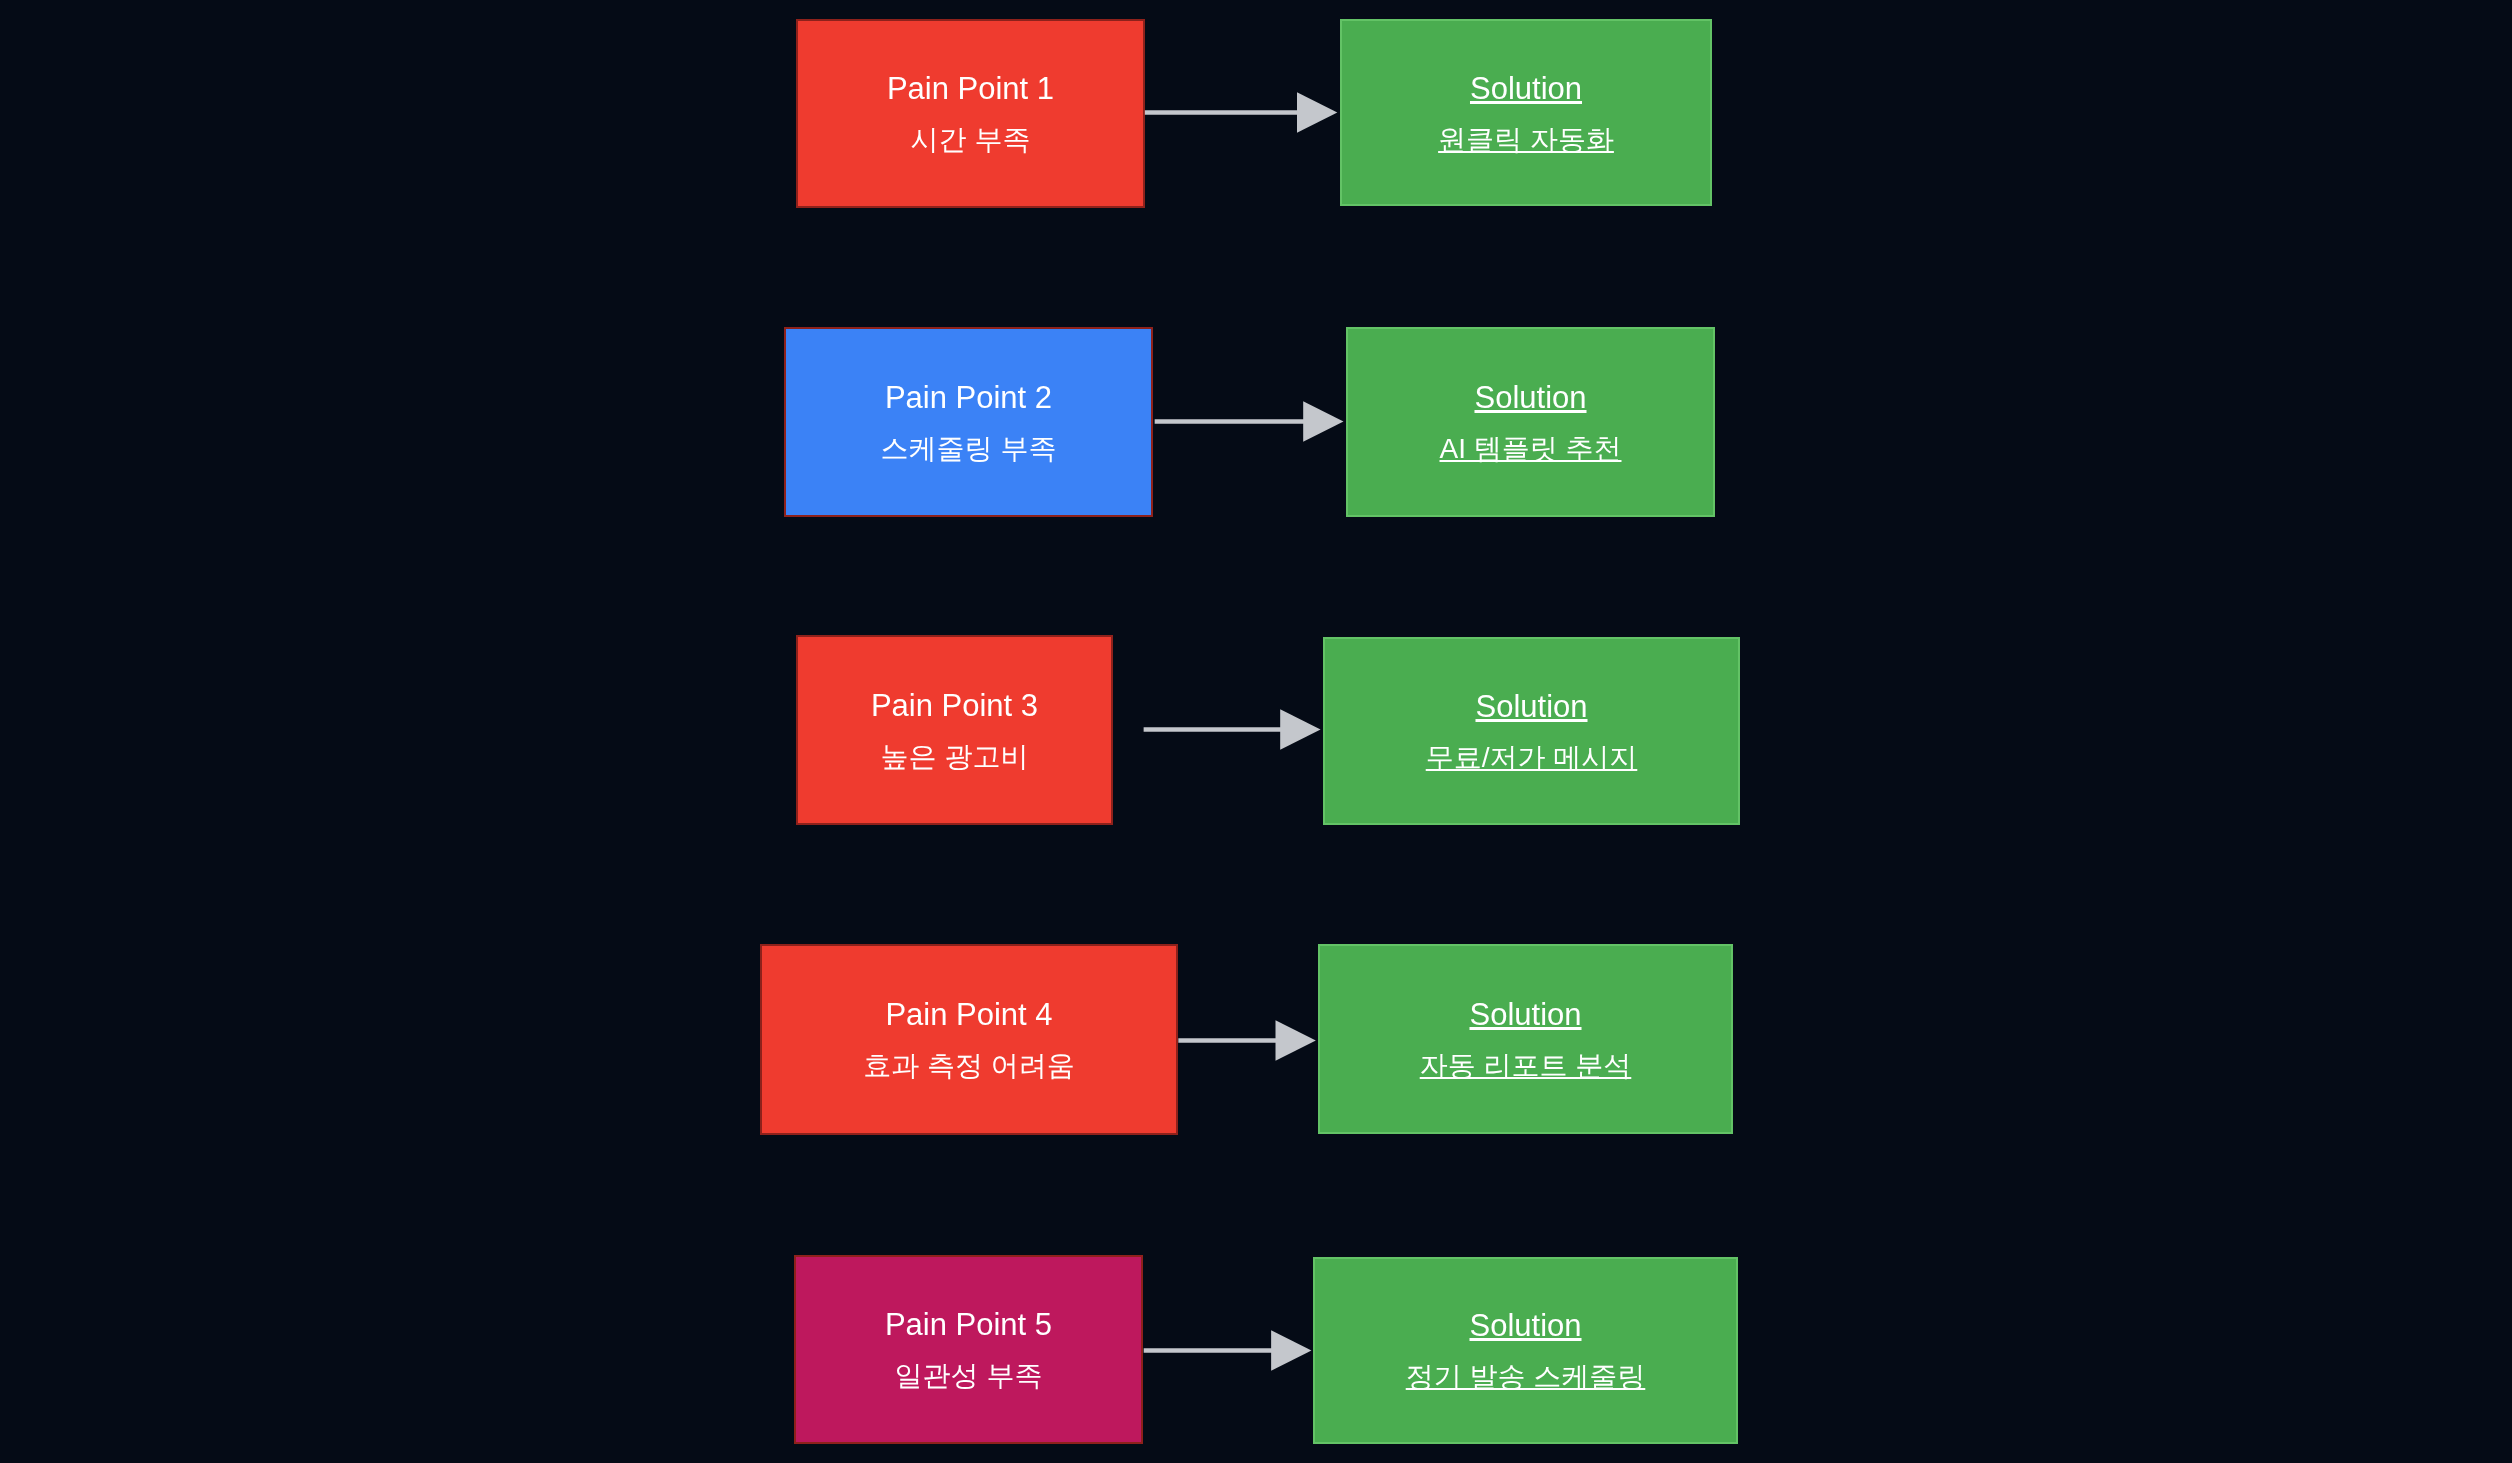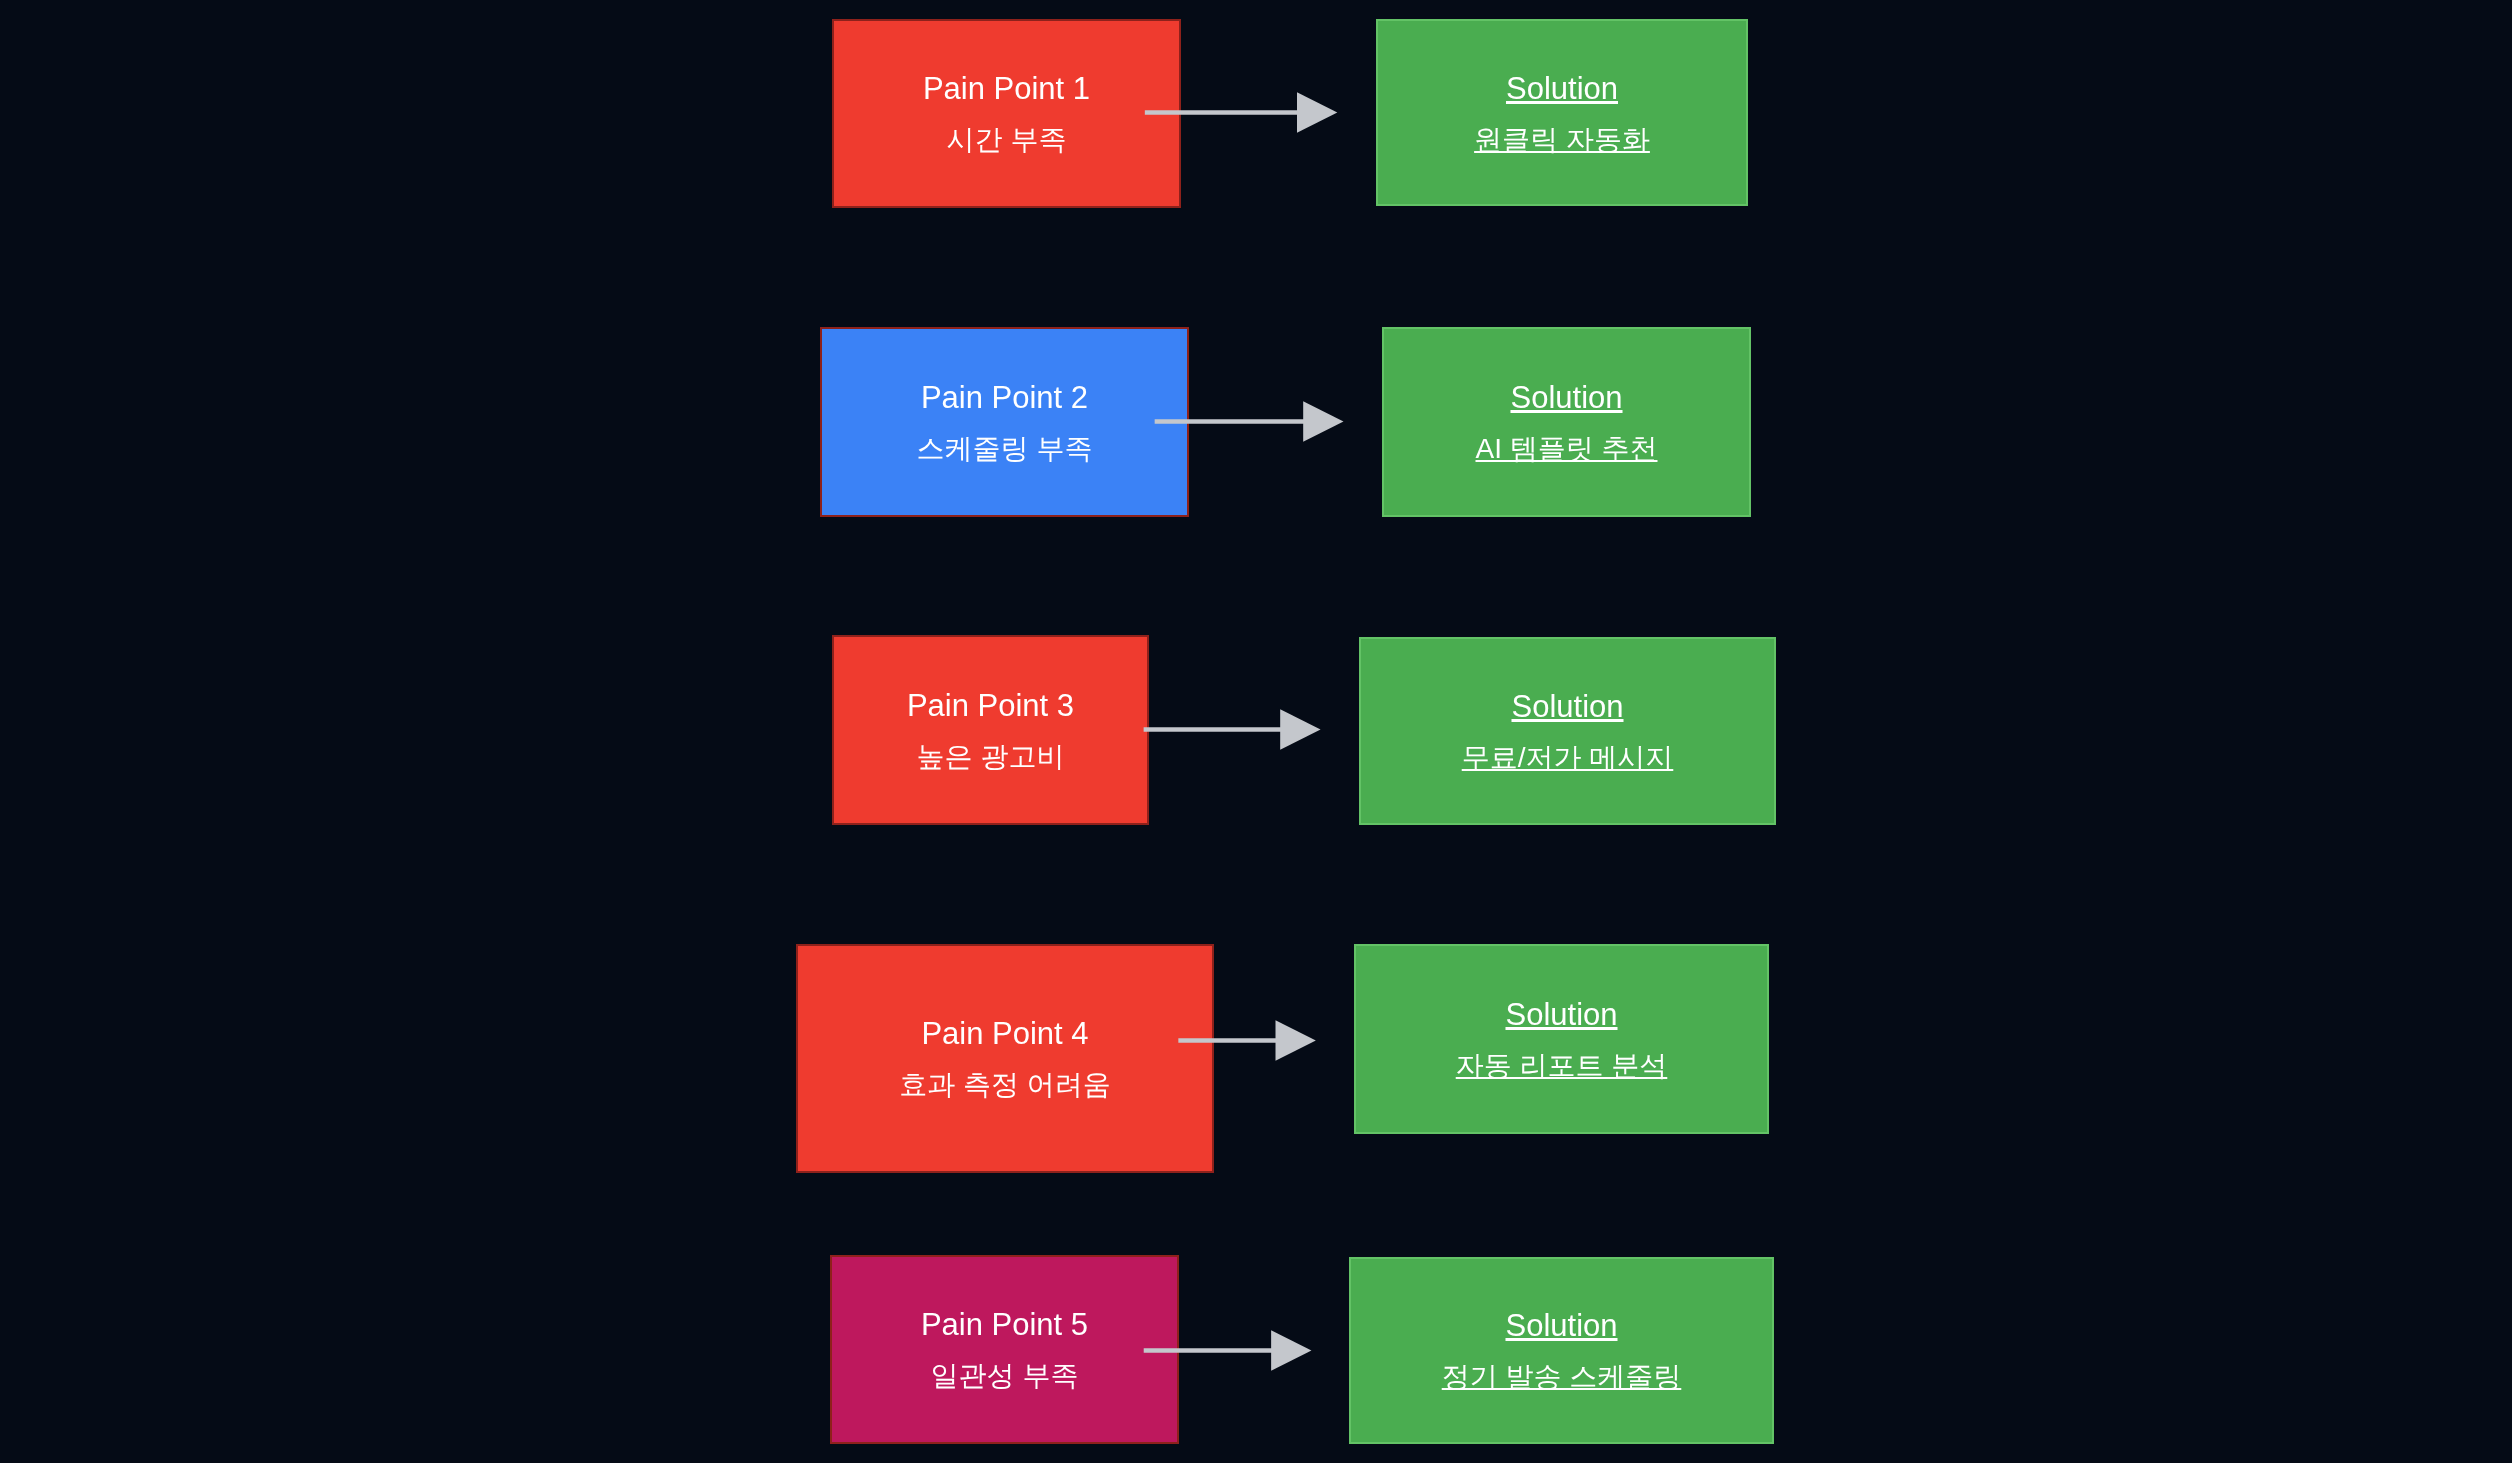--- a/index.html
+++ b/index.html
@@ -17,21 +17,20 @@
   .box {
     position: absolute;
     box-sizing: border-box;
     display: flex;
     flex-direction: column;
     align-items: center;
     justify-content: center;
     gap: 15.7px;
     text-align: center;
     color: #ffffff;
-    margin-left: 36px;
   }
   .box .line1 {
     font-size: 31px;
     line-height: 1.2;
     white-space: nowrap;
   }
   .box .line2 {
     font-size: 28px;
     line-height: 1.2;
     white-space: nowrap;
@@ -86,21 +85,21 @@
       <line y1="30" y2="30" stroke-width="5" x1="0" x2="155" stroke="#c4c7cc"></line>
       <polygon points="149,8 193,30 149,52" fill="#c4c7cc"></polygon>
     </svg>
     <div class="box sol-box" style="left: 1323px; top: 637px; width: 417px; height: 188px; background: rgb(74, 173, 80); border-color: rgb(99, 195, 102);">
       <div class="line1">Solution</div>
       <div class="line2">무료/저가 메시지</div>
     </div>
   </div>
 
   <div class="row">
-    <div class="box pain-box" style="left: 760px; top: 944px; width: 418px; height: 229px; background: rgb(239, 59, 47); border-color: rgb(142, 33, 27);">
+    <div class="box pain-box" style="left: 760px; top: 944px; width: 418px; height: 191px; background: rgb(239, 59, 47); border-color: rgb(142, 33, 27);">
       <div class="line1">Pain Point 4</div>
       <div class="line2">효과 측정 어려움</div>
     </div>
     <svg class="arrow-svg" xmlns="http://www.w3.org/2000/svg" width="140" height="55" viewBox="0 0 152 60" style="left: 1178px; top: 1013px;">
       <line y1="30" y2="30" stroke-width="5" x1="0" x2="112" stroke="#c4c7cc"></line>
       <polygon points="106,8 150,30 106,52" fill="#c4c7cc"></polygon>
     </svg>
     <div class="box sol-box" style="left: 1318px; top: 944px; width: 415px; height: 190px; background: rgb(74, 173, 80); border-color: rgb(99, 195, 102);">
       <div class="line1">Solution</div>
       <div class="line2">자동 리포트 분석</div>

